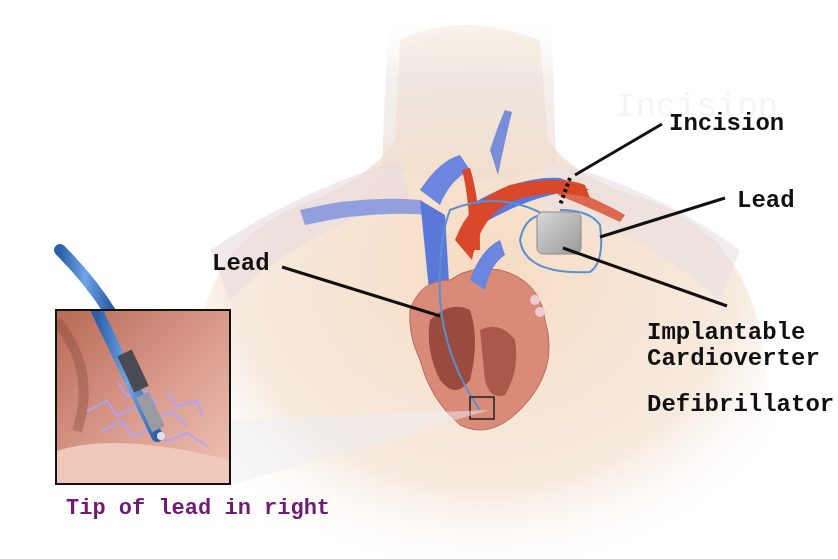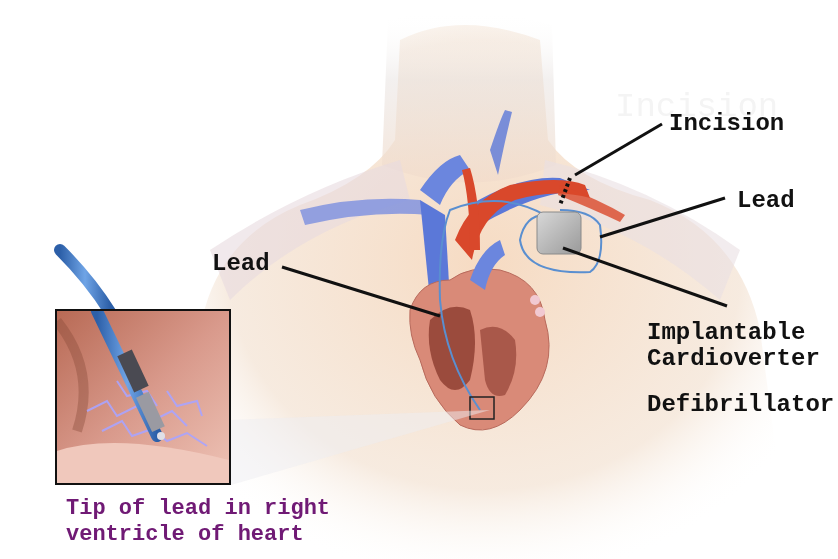--- a/index.html
+++ b/index.html
@@ -106,15 +106,14 @@
       </g>
       <path d="M40 0 L100 125" stroke="url(#leadGrad)" stroke-width="12" stroke-linecap="round"></path>
       <rect x="68" y="40" width="16" height="40" fill="#4a4a52" transform="rotate(-25 76 60)"></rect>
       <rect x="86" y="82" width="14" height="38" fill="#9a9aa2" transform="rotate(-25 93 100)"></rect>
       <circle cx="104" cy="125" r="4" fill="#e0e0e8"></circle>
     </svg>
   </div>
 
   <div class="caption">
     <div>Tip of lead in right</div>
-    <div>ventricle of heart</div>
   </div>
 </div>
 
 </body></html>

